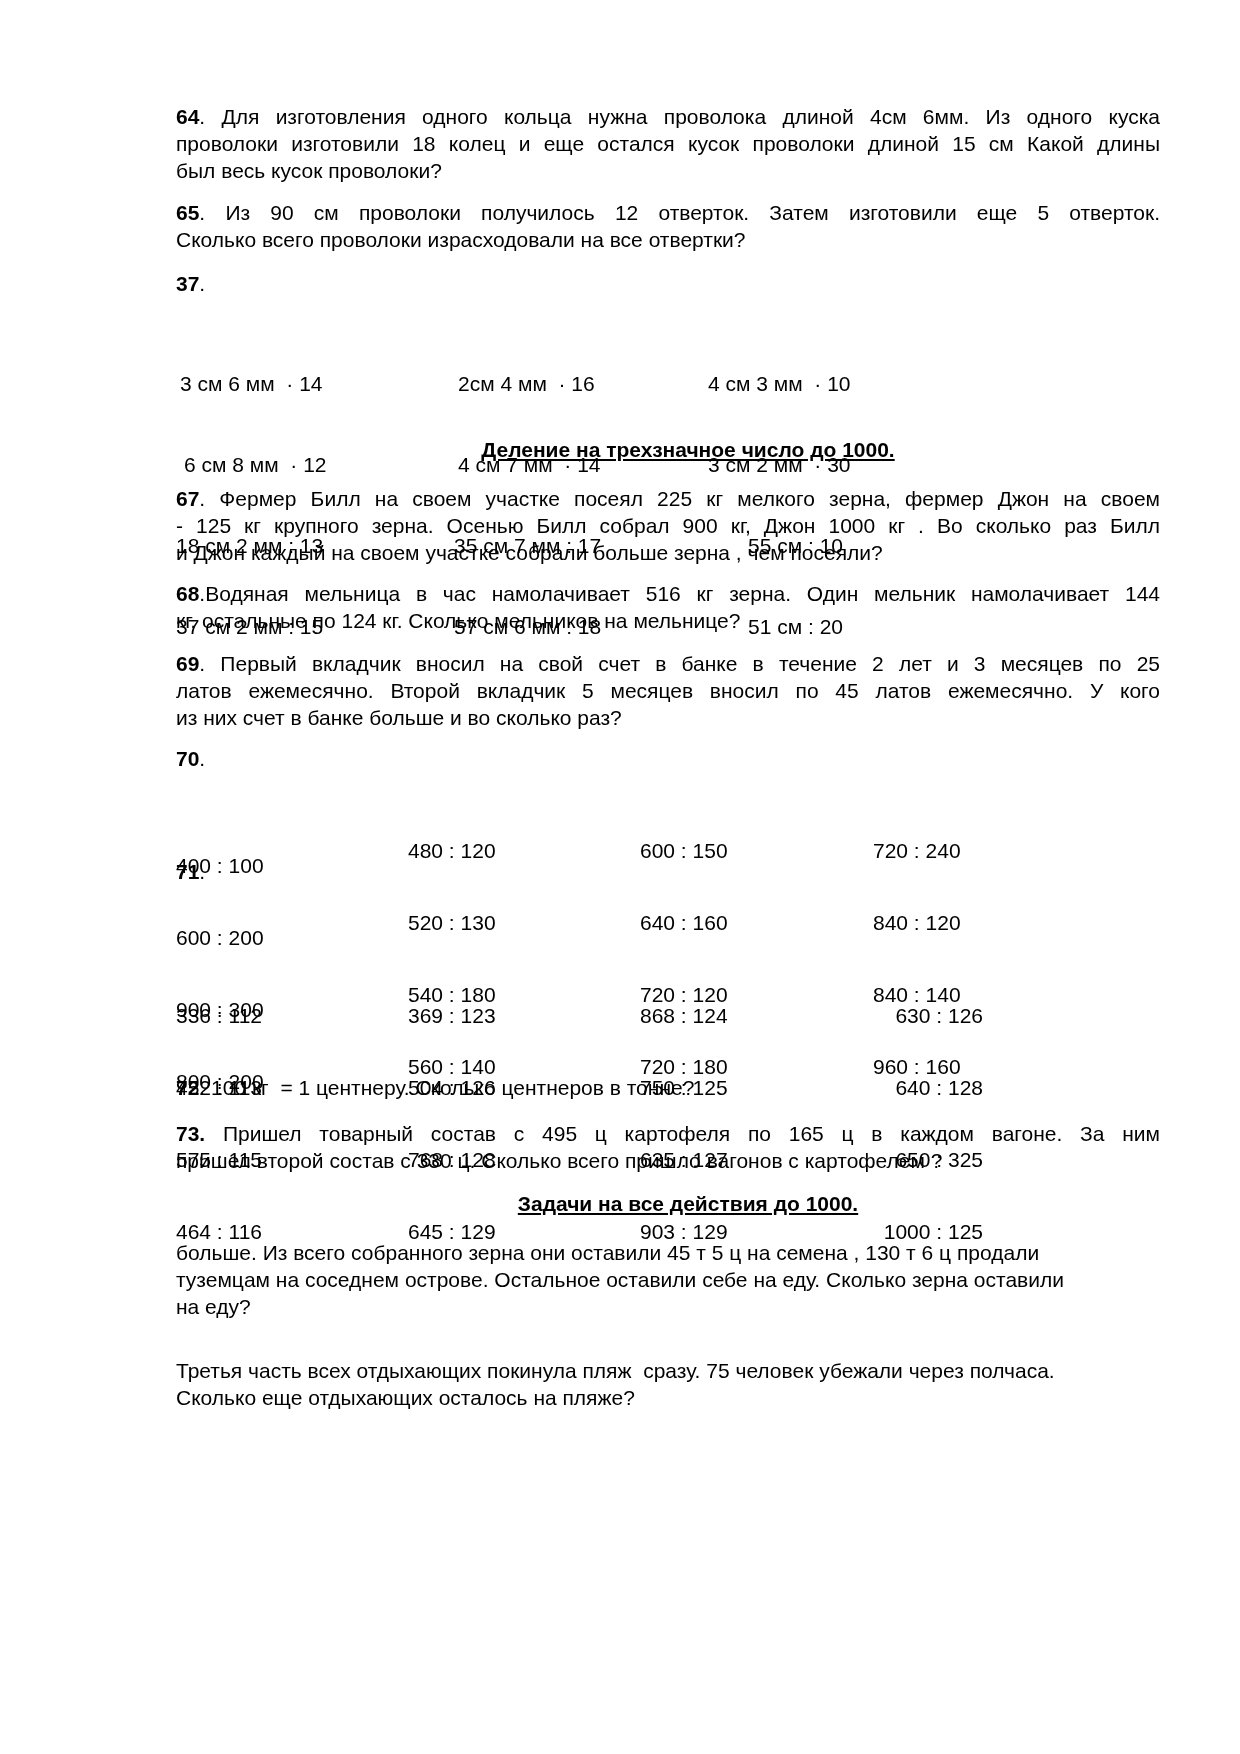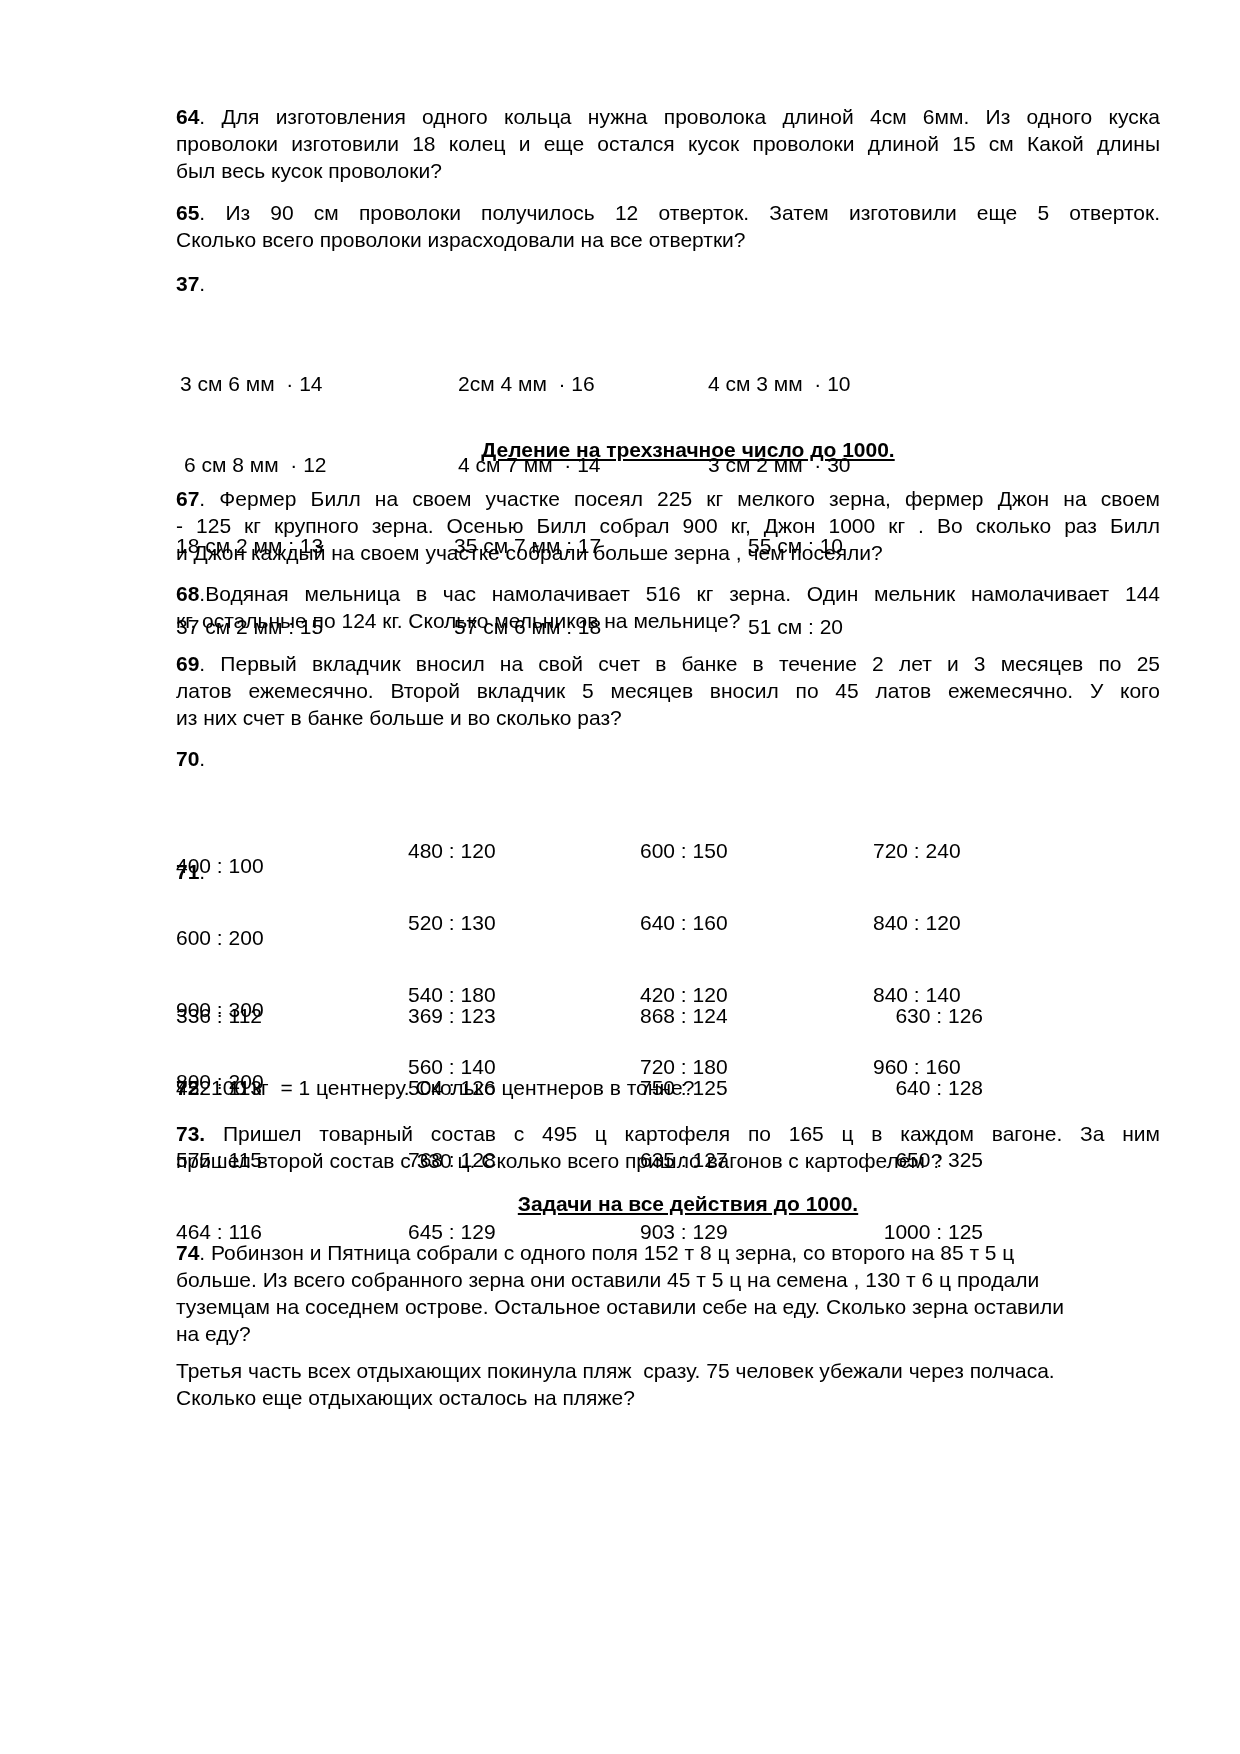--- a/index.html
+++ b/index.html
@@ -85,21 +85,21 @@
     </div>
     <div class="cell" style="left:232px; top:791px; line-height:24px;">
       <span class="line">480 : 120</span>
       <span class="line">520 : 130</span>
       <span class="line">540 : 180</span>
       <span class="line">560 : 140</span>
     </div>
     <div class="cell" style="left:464px; top:791px; line-height:24px;">
       <span class="line">600 : 150</span>
       <span class="line">640 : 160</span>
-      <span class="line">420 : 120</span>
+      <span class="line">720 : 120</span>
       <span class="line">720 : 180</span>
     </div>
     <div class="cell" style="left:697px; top:791px; line-height:24px;">
       <span class="line">720 : 240</span>
       <span class="line">840 : 120</span>
       <span class="line">840 : 140</span>
       <span class="line">960 : 160</span>
     </div>
   </div>
 
@@ -138,21 +138,20 @@
   </div>
 
   <div class="block" style="top:1120px;">
     <span class="jline"><span class="num">73.</span><span> Пришел товарный состав с 495 ц картофеля по 165 ц   в каждом вагоне. За ним</span></span>
     <span class="line">пришел второй состав с 330 ц. Сколько всего пришло вагонов с картофелем ?</span>
   </div>
 
   <div class="heading" style="top:1192px; left:20px;">Задачи на все действия до 1000.</div>
 
   <div class="block" style="top:1239px;">
-    <span class="line"><span class="num">74</span><span>. Робинзон и Пятница собрали с одного поля 152 т 8 ц зерна, со второго на 85 т 5 ц</span></span>
     <span class="line">больше. Из всего собранного зерна они оставили 45 т 5 ц на семена , 130 т 6 ц продали</span>
     <span class="line">туземцам на соседнем острове. Остальное оставили себе на еду. Сколько зерна оставили</span>
     <span class="line">на еду?</span>
   </div>
 
   <div class="block" style="top:1357px;">
     <span class="line">Третья часть всех отдыхающих покинула пляж  сразу. 75 человек убежали через полчаса.</span>
     <span class="line">Сколько еще отдыхающих осталось на пляже?</span>
   </div>
 

